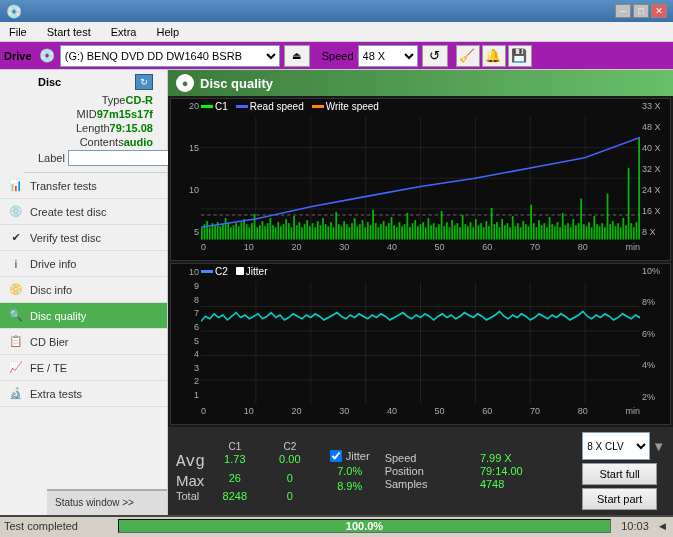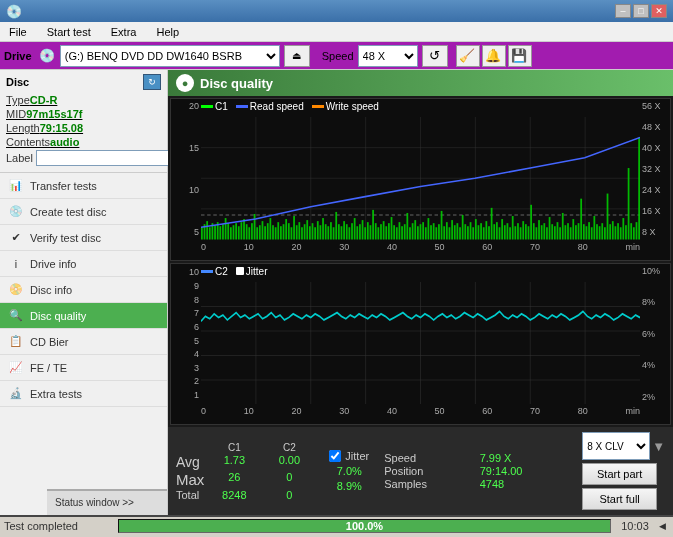--- a/index.html
+++ b/index.html
@@ -24,25 +24,25 @@
     .speed-select { height: 22px; font-size: 11px; background: white; border: 1px solid #7f9db9; width: 60px; }
     .speed-btn { height: 22px; width: 26px; background: #f0f0f0; border: 1px solid #999; display: flex; align-items: center; justify-content: center; cursor: pointer; }
     .toolbar-icons { display: flex; gap: 2px; margin-left: 4px; }
     .toolbar-icon { width: 24px; height: 22px; background: #f0f0f0; border: 1px solid #999; display: flex; align-items: center; justify-content: center; cursor: pointer; font-size: 13px; }
     
     
     .main-layout { display: flex; height: calc(537px - 22px - 20px - 28px - 22px); }
     
     
     .left-panel { width: 168px; background: #f0f0f0; border-right: 1px solid #ccc; display: flex; flex-direction: column; flex-shrink: 0; }
-    .disc-section { padding: 4px 6px; border-bottom: 1px solid #ccc; }
+    .disc-section { padding: 4px 14px; border-bottom: 1px solid #ccc; margin-left: 24px; }
     .disc-header { display: flex; align-items: center; justify-content: space-between; margin-bottom: 4px; }
     .disc-title { font-size: 11px; font-weight: bold; }
     .disc-refresh { width: 18px; height: 16px; background: #4a90c4; border: 1px solid #357; display: flex; align-items: center; justify-content: center; color: white; cursor: pointer; font-size: 9px; }
-    .disc-row { display: flex; justify-content: flex-start; margin-bottom: 2px; text-decoration: underline; }
+    .disc-row { display: flex; justify-content: flex-end; margin-bottom: 2px; }
     .disc-key { color: #333; font-size: 11px; }
     .disc-val { color: #008000; font-size: 11px; font-weight: bold; }
     .label-row { display: flex; align-items: center; gap: 3px; margin-bottom: 2px; }
     .label-input { flex: 1; height: 16px; border: 1px solid #7f9db9; font-size: 10px; }
     .label-settings { width: 18px; height: 16px; background: #f0f0f0; border: 1px solid #999; display: flex; align-items: center; justify-content: center; cursor: pointer; }
     
     
     .nav-items { flex: 1; }
     .nav-item { display: flex; align-items: center; height: 26px; padding: 0 8px; cursor: pointer; border-bottom: 1px solid #ddd; font-size: 11px; color: #333; }
     .nav-item.active { background: #4CAF50; color: white; }
@@ -225,21 +225,21 @@
         </div>
 
         <div class="y-axis">
           <span class="y-label">20</span>
           <span class="y-label">15</span>
           <span class="y-label">10</span>
           <span class="y-label">5</span>
         </div>
 
         <div class="y-axis-right">
-          <span class="y-label-right">56 X</span>
+          <span class="y-label-right">33 X</span>
           <span class="y-label-right">48 X</span>
           <span class="y-label-right">40 X</span>
           <span class="y-label-right">32 X</span>
           <span class="y-label-right">24 X</span>
           <span class="y-label-right">16 X</span>
           <span class="y-label-right">8 X</span>
         </div>
 
         <div class="x-axis">
           <span class="x-label">0</span>
@@ -516,21 +516,21 @@
       </div>
     </div>
 
     <div style="background:#2a2a2a; padding: 5px 8px; display:flex; align-items:center; gap:15px;">
 
       <div style="display:grid; grid-template-columns: auto 50px 50px; gap: 1px 5px;">
         <span style="font-size:10px;color:#ccc;"></span>
         <span style="font-size:10px;color:#ccc;text-align:center;">C1</span>
         <span style="font-size:10px;color:#ccc;text-align:center;">C2</span>
 
-        <span style="font-size:14px;color:#ccc;">Avg</span>
+        <span style="font-size:16px;color:#ccc;font-family:Liberation Mono, monospace;">Avg</span>
         <span style="font-size:11px;color:#4dff4d;text-align:center;">1.73</span>
         <span style="font-size:11px;color:#4dff4d;text-align:center;">0.00</span>
 
         <span style="font-size:15px;color:#ccc;">Max</span>
         <span style="font-size:11px;color:#4dff4d;text-align:center;">26</span>
         <span style="font-size:11px;color:#4dff4d;text-align:center;">0</span>
 
         <span style="font-size:11px;color:#ccc;">Total</span>
         <span style="font-size:11px;color:#4dff4d;text-align:center;">8248</span>
         <span style="font-size:11px;color:#4dff4d;text-align:center;">0</span>
@@ -554,22 +554,22 @@
         <span style="font-size:11px;color:#4dff4d;">4748</span>
       </div>
 
       <div style="display:flex;flex-direction:column;gap:3px;align-items:stretch;">
         <div style="display:flex;align-items:center;gap:2px;">
           <select style="height:28px;font-size:10px;background:white;border:1px solid #7f9db9;width:68px;">
             <option>8 X CLV</option>
           </select>
           <span style="font-size:13px;color:#999;">▼</span>
         </div>
+        <button class="action-btn">Start full</button>
         <button class="action-btn">Start part</button>
-        <button class="action-btn">Start full</button>
       </div>
     </div>
   </div>
 </div>
 
 <div class="status-bar">
   <span class="status-text">Test completed</span>
   <div class="progress-bar-container">
     <div class="progress-bar-fill" style="width:100%;"></div>
     <div class="progress-text">100.0%</div>

